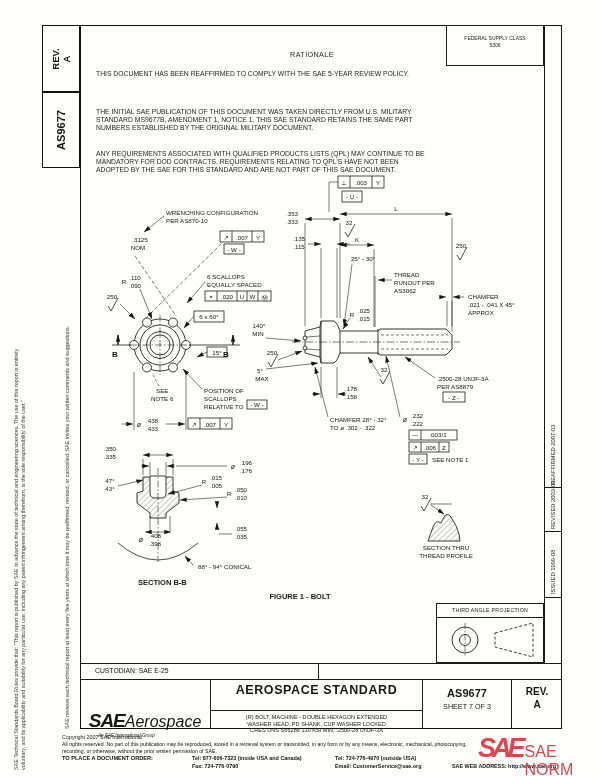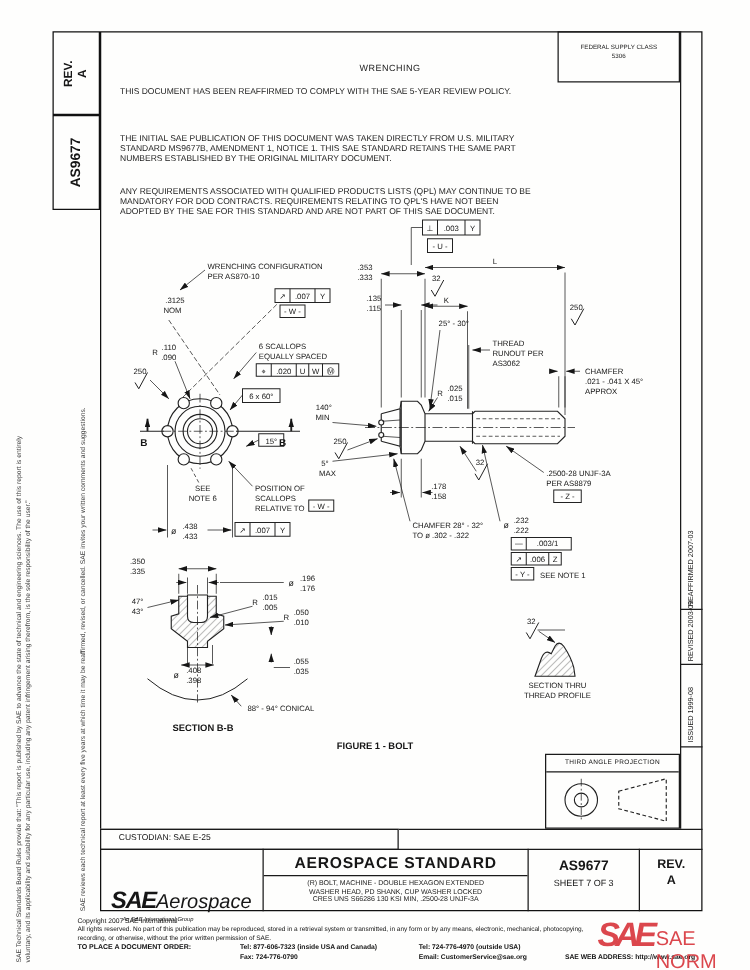--- a/index.html
+++ b/index.html
@@ -63,21 +63,21 @@
   <div class="frame" style="left:80px;top:25px;width:482px;height:704px;"></div>
   <div class="vline" style="left:544px;top:25px;height:638px;"></div>
   <div class="hline" style="left:544px;top:487px;width:18px;"></div>
   <div class="hline" style="left:544px;top:531px;width:18px;"></div>
   <div class="hline" style="left:544px;top:597px;width:18px;"></div>
 
   <div class="vtext vtext-dark" style="left:550px;top:485px;width:88px;font-size:5.8px;">REAFFIRMED 2007-03</div>
   <div class="vtext vtext-dark" style="left:550px;top:529px;width:64px;font-size:5.8px;">REVISED 2003-09</div>
   <div class="vtext vtext-dark" style="left:550px;top:594px;width:64px;font-size:5.8px;">ISSUED 1999-08</div>
 
-  <div class="rationale">WRENCHING</div>
+  <div class="rationale">RATIONALE</div>
   <div class="fsc">
     <div>FEDERAL SUPPLY CLASS</div>
     <div>5306</div>
   </div>
   <div class="para" style="left:96px;top:70px;">THIS DOCUMENT HAS BEEN REAFFIRMED TO COMPLY WITH THE SAE 5-YEAR REVIEW POLICY.</div>
   <div class="para" style="left:96px;top:108px;">THE INITIAL SAE PUBLICATION OF THIS DOCUMENT WAS TAKEN DIRECTLY FROM U.S. MILITARY STANDARD MS9677B, AMENDMENT 1, NOTICE 1. THIS SAE STANDARD RETAINS THE SAME PART NUMBERS ESTABLISHED BY THE ORIGINAL MILITARY DOCUMENT.</div>
   <div class="para" style="left:96px;top:150px;">ANY REQUIREMENTS ASSOCIATED WITH QUALIFIED PRODUCTS LISTS (QPL) MAY CONTINUE TO BE MANDATORY FOR DOD CONTRACTS. REQUIREMENTS RELATING TO QPL'S HAVE NOT BEEN ADOPTED BY THE SAE FOR THIS STANDARD AND ARE NOT PART OF THIS SAE DOCUMENT.</div>
 
   <svg class="abs" style="left:80px;top:170px;" width="464" height="493" viewBox="80 170 464 493">
     <defs>
@@ -370,21 +370,21 @@
   <div class="vline" style="left:210px;top:679px;height:50px;"></div>
   <div class="vline" style="left:422px;top:679px;height:50px;"></div>
   <div class="vline" style="left:511px;top:679px;height:50px;"></div>
 
   <div class="abs" style="left:84px;top:710px;width:122px;text-align:center;">
     <span class="sae-big">SAE</span><span class="aero">Aerospace</span>
     <div style="font-size:4.6px;font-style:italic;text-align:left;margin-left:14px;margin-top:1px;">An SAE International Group</div>
   </div>
 
   <div class="abs" style="left:211px;top:679px;width:211px;">
-    <div style="font-size:12.5px;font-weight:bold;text-align:center;letter-spacing:.6px;padding-top:4px;padding-bottom:3px;border-bottom:1px solid #1a1a1a;">AEROSPACE STANDARD</div>
+    <div style="font-size:12.5px;font-weight:bold;text-align:center;letter-spacing:.6px;padding-top:4px;padding-bottom:13px;border-bottom:1px solid #1a1a1a;">AEROSPACE STANDARD</div>
     <div style="font-size:5.6px;text-align:center;line-height:6.6px;margin-top:3px;color:#222;">
       <div>(R) BOLT, MACHINE - DOUBLE HEXAGON EXTENDED</div>
       <div>WASHER HEAD, PD SHANK, CUP WASHER LOCKED</div>
       <div>CRES  UNS S66286  130 KSI MIN, .2500-28 UNJF-3A</div>
     </div>
   </div>
 
   <div class="abs" style="left:423px;top:679px;width:88px;text-align:center;">
     <div style="font-size:11px;font-weight:bold;margin-top:8px;">AS9677</div>
     <div style="font-size:7.2px;margin-top:3px;">SHEET 7 OF 3</div>

